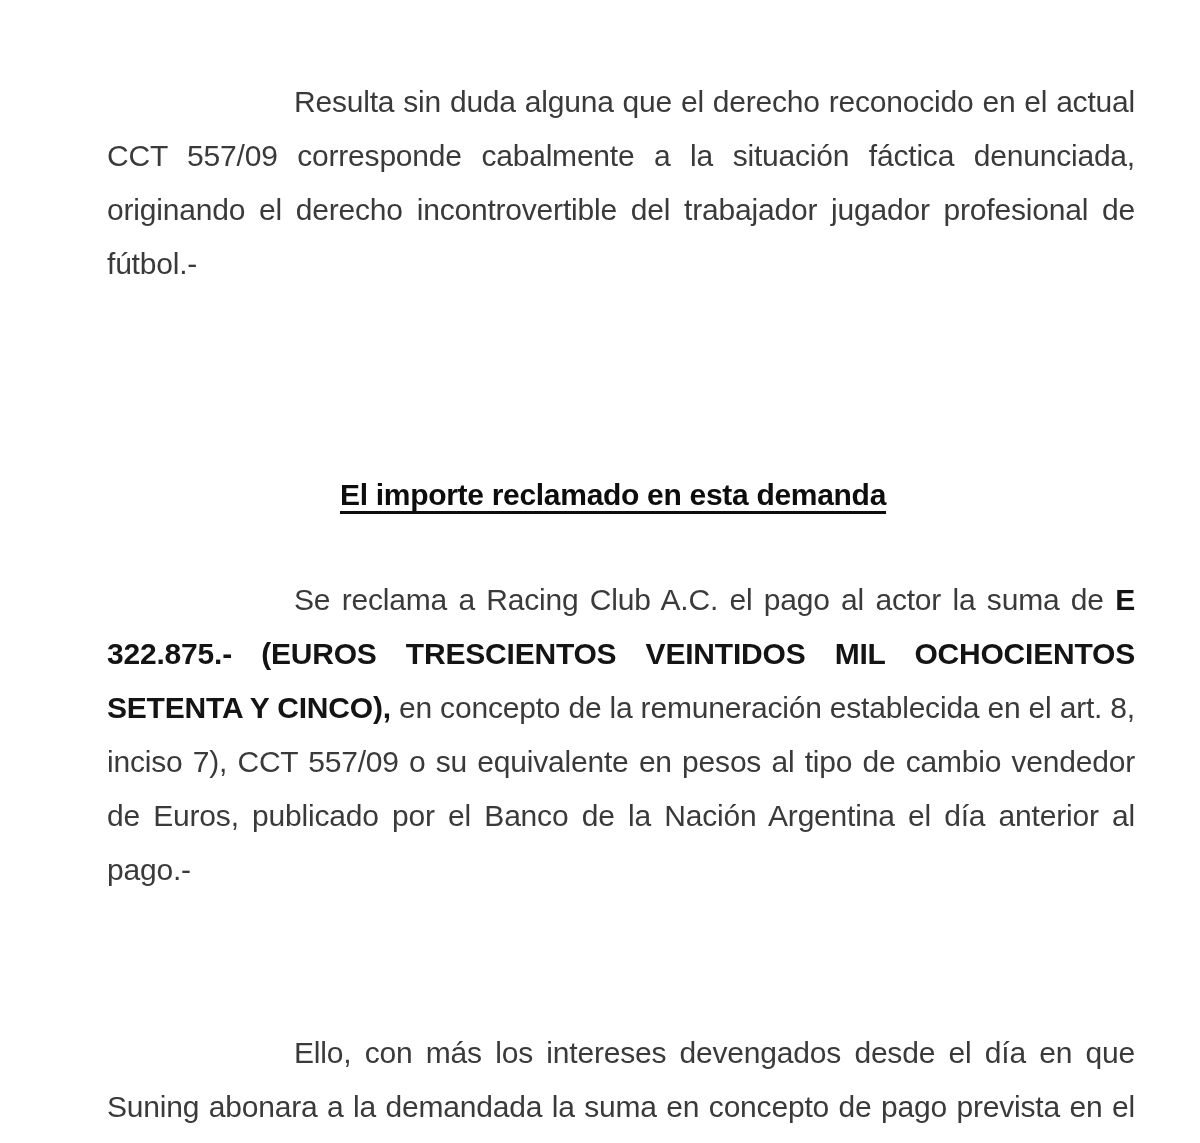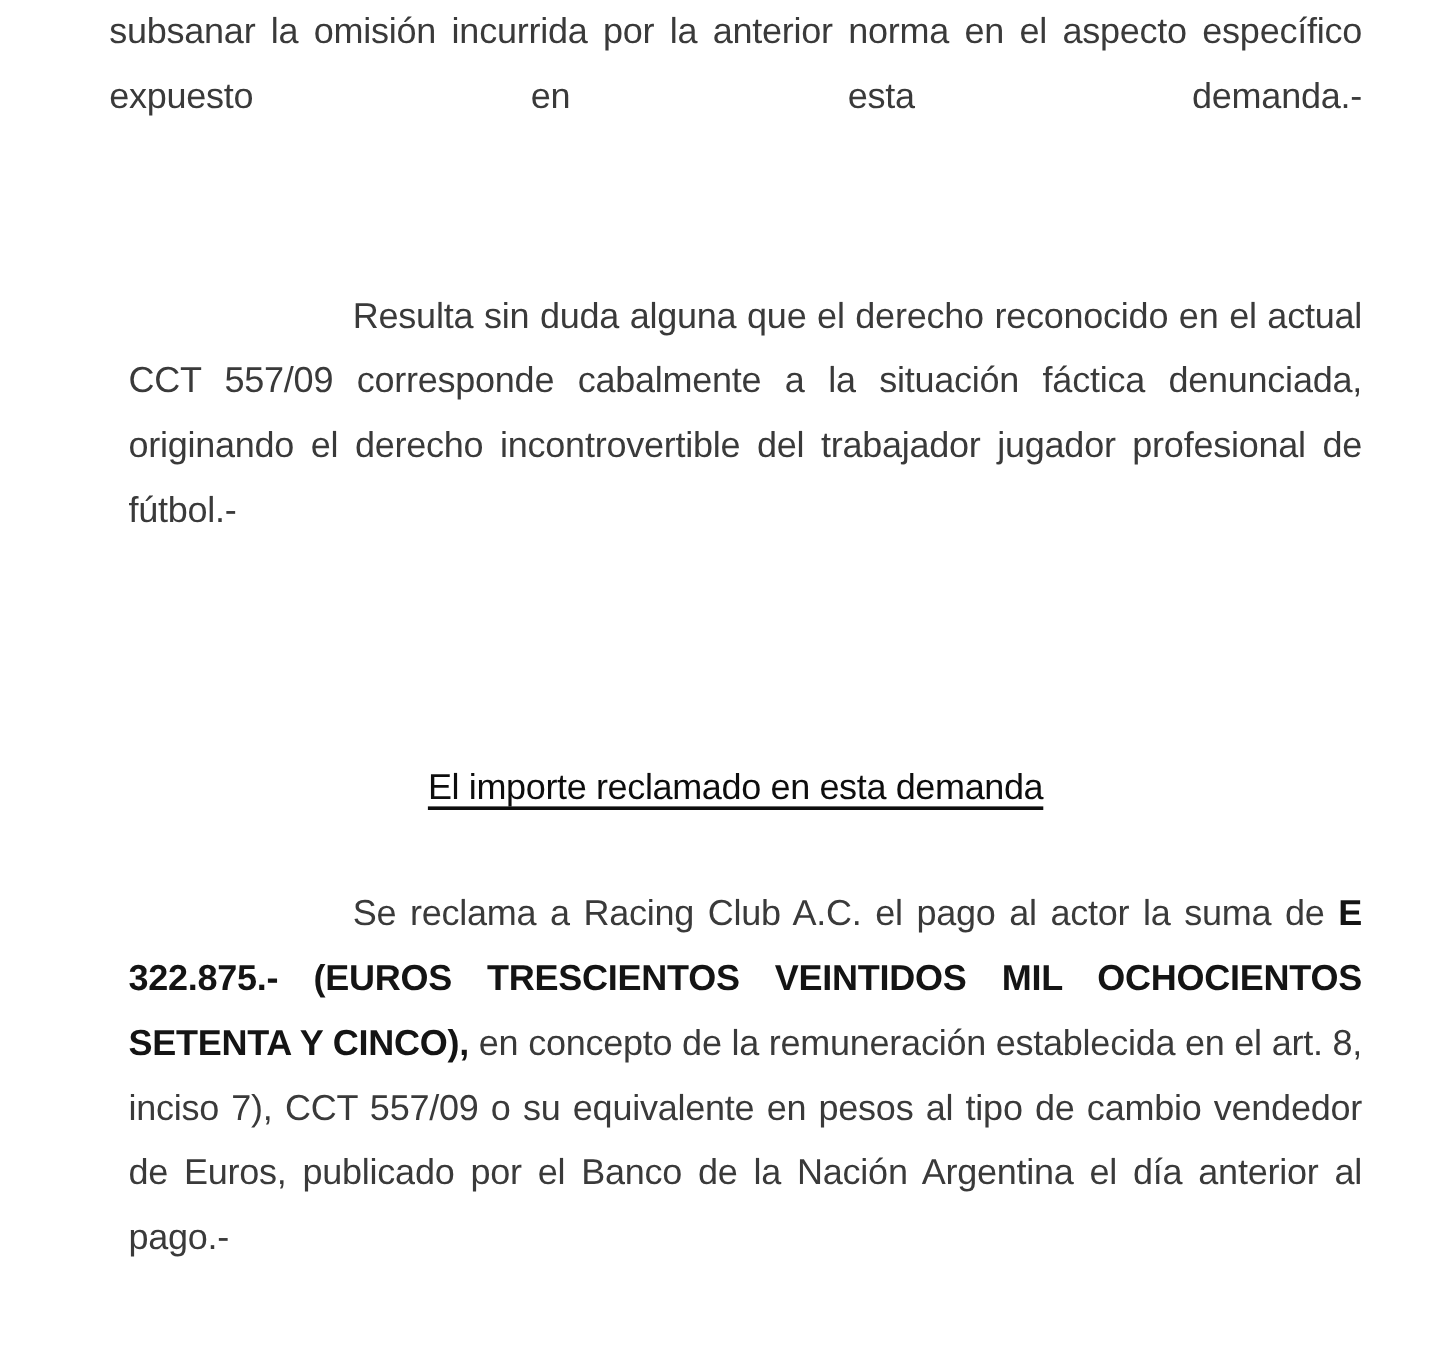--- a/index.html
+++ b/index.html
@@ -67,42 +67,41 @@
 
   .heading-wrap {
     text-align: center;
   }
 
   .heading {
     display: inline-block;
     margin: 0;
     font-size: 30px;
     line-height: 40px;
-    font-weight: normal;
+    font-weight: bold;
     color: #0d0d0d;
     text-decoration: underline;
     text-underline-offset: 6px;
     text-decoration-thickness: 3px;
     letter-spacing: -0.3px;
     white-space: nowrap;
   }
 
   .bold-amount {
     font-weight: bold;
     color: #141414;
     letter-spacing: -0.2px;
   }
 </style>
 </head>
 <body>
 
 <div class="page">
   <div class="text-block">
 
-    <p class="para no-indent">subsanar la omisión incurrida por la anterior norma en el aspecto específico expuesto en esta demanda.-</p>
 
     <div class="gap-para"></div>
 
     <p class="para indented">Resulta sin duda alguna que el derecho reconocido en el actual CCT 557/09 corresponde cabalmente a la situación fáctica denunciada, originando el derecho incontrovertible del trabajador jugador profesional de fútbol.-</p>
 
     <div class="gap-heading-before"></div>
 
     <div class="heading-wrap">
       <h2 class="heading">El importe reclamado en esta demanda</h2>
     </div>

